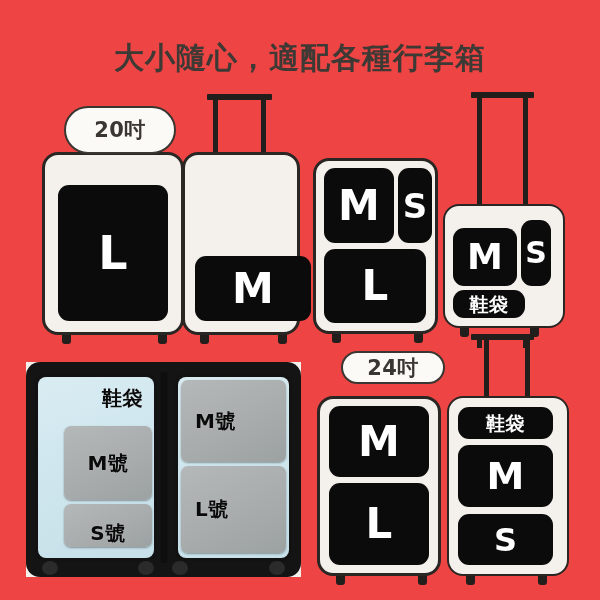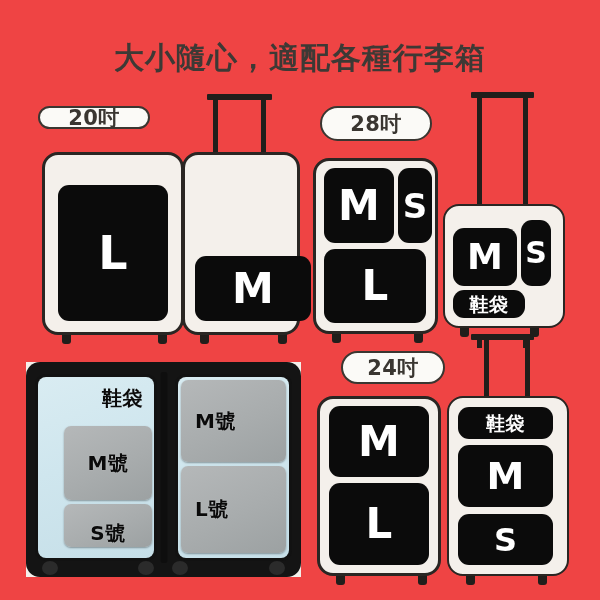--- a/index.html
+++ b/index.html
@@ -192,21 +192,21 @@
     z-index: 6;
   }
 </style>
 </head>
 <body>
 
 <div id="stage">
 
   <div class="page-title">大小隨心，適配各種行李箱</div>
 
-  <div class="size-pill" style="left:38px; top:106px; width:112px; height:23px;text-align:right;">
+  <div class="size-pill" style="left:64px; top:106px; width:112px; height:48px;text-align:right;">
     <span>20吋</span>
   </div>
 
   <div class="case" style="left:42px; top:152px; width:142px; height:183px;">
     <div class="cube lg" style="left:13px; top:30px; right:13px; bottom:11px;">
       <span>L</span>
     </div>
   </div>
   <div class="wheel" style="left:62px;  top:333px;"></div>
   <div class="wheel" style="left:158px; top:333px;"></div>
@@ -218,23 +218,20 @@
   </div>
 
   <div class="case" style="left:182px; top:152px; width:118px; height:183px;">
     <div class="cube md" style="left:10px; top:101px; right:-14px; bottom:11px;">
       <span>M</span>
     </div>
   </div>
   <div class="wheel" style="left:200px; top:333px;"></div>
   <div class="wheel" style="left:278px; top:333px;"></div>
 
-  <div class="size-pill" style="left:320px; top:106px; width:112px; height:35px;">
-    <span>28吋</span>
-  </div>
 
   <div class="case" style="left:313px; top:158px; width:125px; height:176px;">
     <div class="cube md" style="left:8px; top:7px; width:70px; height:75px;">
       <span>M</span>
     </div>
     <div class="cube sm" style="left:82px; top:7px; width:34px; height:75px;">
       <span>S</span>
     </div>
     <div class="cube md" style="left:8px; top:88px; right:9px; bottom:8px;">
       <span>L</span>

